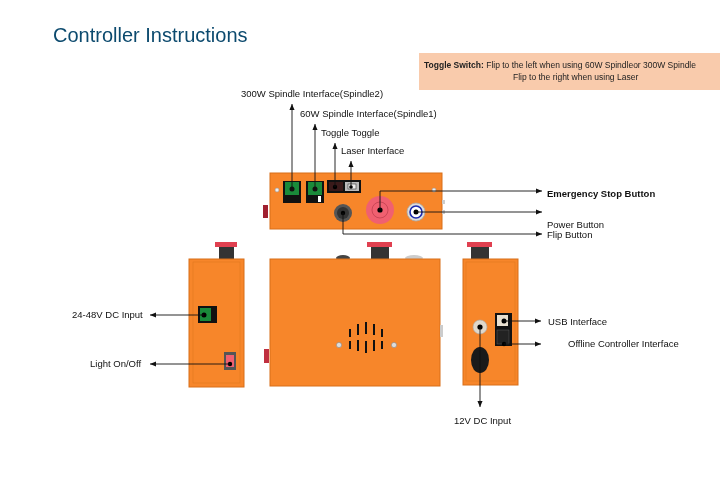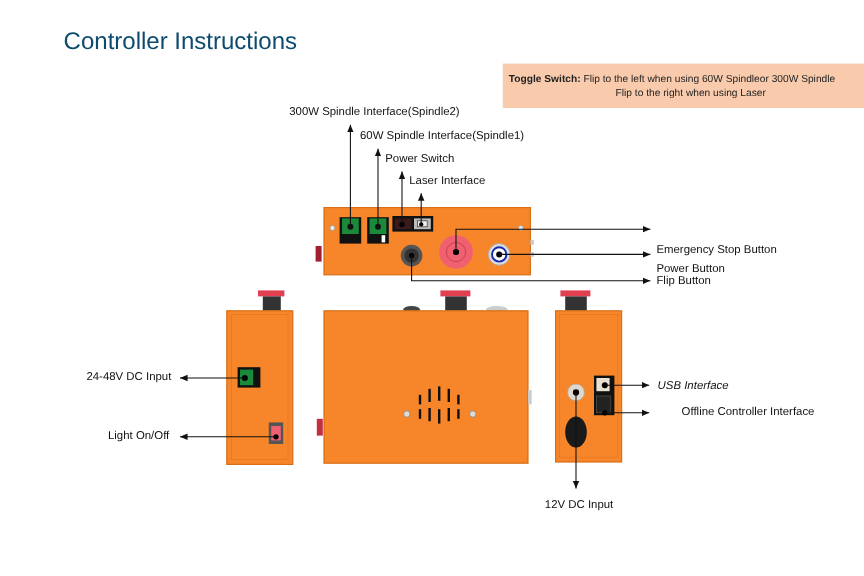--- a/index.html
+++ b/index.html
@@ -149,22 +149,22 @@
     </g>
     <ellipse cx="480" cy="360" rx="9" ry="13" fill="#1a1a1a"></ellipse>
   </g>
   <line x1="504" y1="321" x2="541" y2="321" stroke="#111" stroke-width="0.9" marker-end="url(#arr)"></line>
   <line x1="504" y1="344" x2="541" y2="344" stroke="#111" stroke-width="0.9" marker-end="url(#arr)"></line>
   <line x1="480" y1="327" x2="480" y2="407" stroke="#111" stroke-width="0.9" marker-end="url(#arr)"></line>
 </svg>
 
 <div class="lbl" style="left:241px;top:88px;text-align:center;">300W Spindle Interface(Spindle2)</div>
 <div class="lbl" style="left:300px;top:108px;">60W Spindle Interface(Spindle1)</div>
-<div class="lbl" style="left:321px;top:127px;">Power Switch</div>
+<div class="lbl" style="left:321px;top:127px;">Toggle Toggle</div>
 <div class="lbl" style="left:341px;top:145px;">Laser Interface</div>
-<div class="lbl" style="left:547px;top:203px;">Emergency Stop Button</div>
+<div class="lbl" style="left:547px;top:188px;font-weight:bold;">Emergency Stop Button</div>
 <div class="lbl" style="left:547px;top:219px;">Power Button</div>
 <div class="lbl" style="left:547px;top:229px;">Flip Button</div>
 <div class="lbl" style="left:72px;top:309px;">24-48V DC Input</div>
 <div class="lbl" style="left:90px;top:358px;">Light On/Off</div>
-<div class="lbl" style="left:548px;top:316px;font-style:italic;">USB Interface</div>
+<div class="lbl" style="left:548px;top:316px;">USB Interface</div>
 <div class="lbl" style="left:568px;top:338px;">Offline Controller Interface</div>
 <div class="lbl" style="left:454px;top:415px;">12V DC Input</div>
 
 </body></html>

